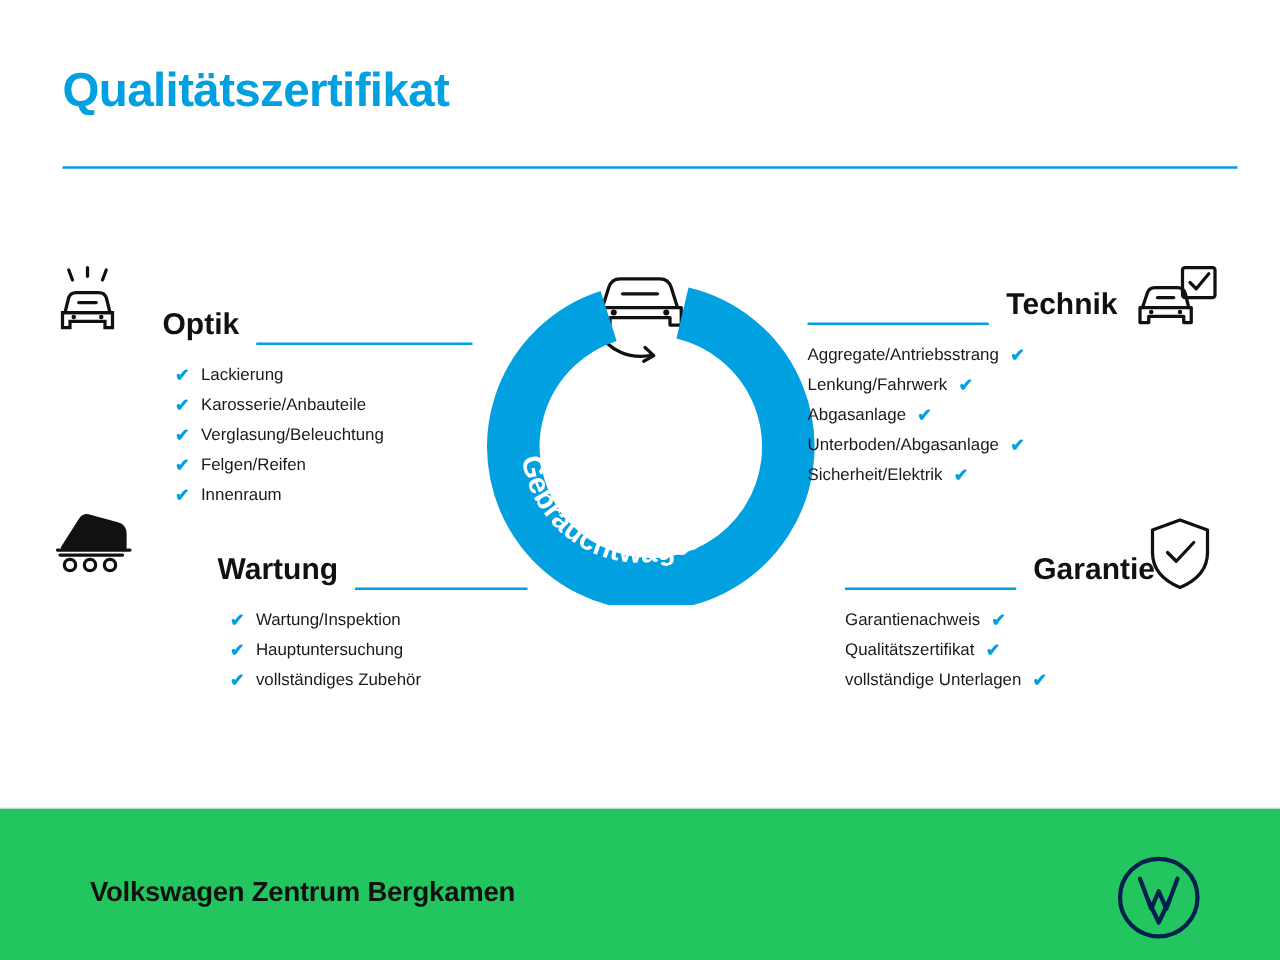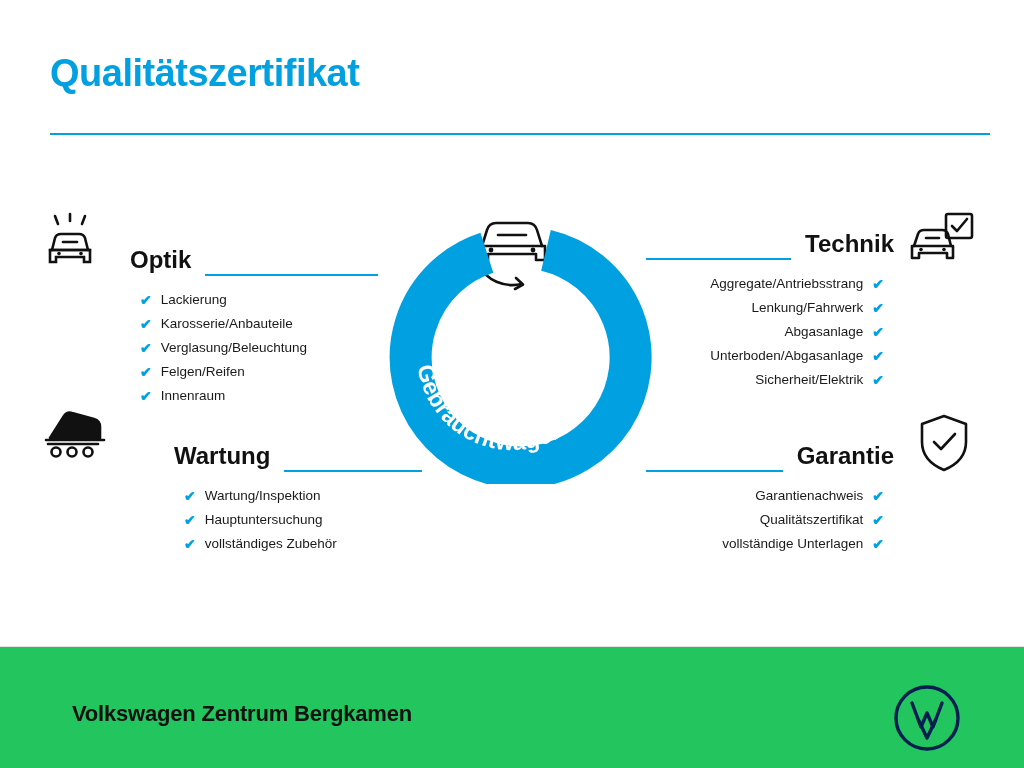--- a/index.html
+++ b/index.html
@@ -83,29 +83,29 @@
   
   .left .block-head { justify-content: flex-start; }
   .left .head-rule { flex: 1; margin-left: 14px; }
   .left .item { justify-content: flex-start; }
   .left .check { margin-right: 9px; }
   .left .items { padding-left: 10px; }
 
   
   .right .block-head { justify-content: flex-end; }
   .right .head-rule { flex: 1; margin-right: 14px; }
-  .right .item { justify-content: flex-end; }
+  .right .item { }
   .right .check { margin-left: 9px; order: 2; }
   .right .items { padding-right: 10px; }
 
   
   #block-optik    { left: 130px; top: 72px;  width: 248px; }
   #block-wartung  { left: 130px; top: 268px; width: 248px; margin-left: 44px; }
   #block-technik  { left: 646px; top: 56px;  width: 248px; }
-  #block-garantie { left: 646px; top: 268px; width: 248px; }
+  #block-garantie { left: 676px; top: 268px; width: 248px; }
 
   
   .side-icon { position: absolute; }
   #icon-optik    { left: 44px;  top: 52px; }
   #icon-wartung  { left: 42px;  top: 248px; }
   #icon-technik  { left: 910px; top: 52px; }
   #icon-garantie { left: 916px; top: 252px; }
 
   
   .badge {

